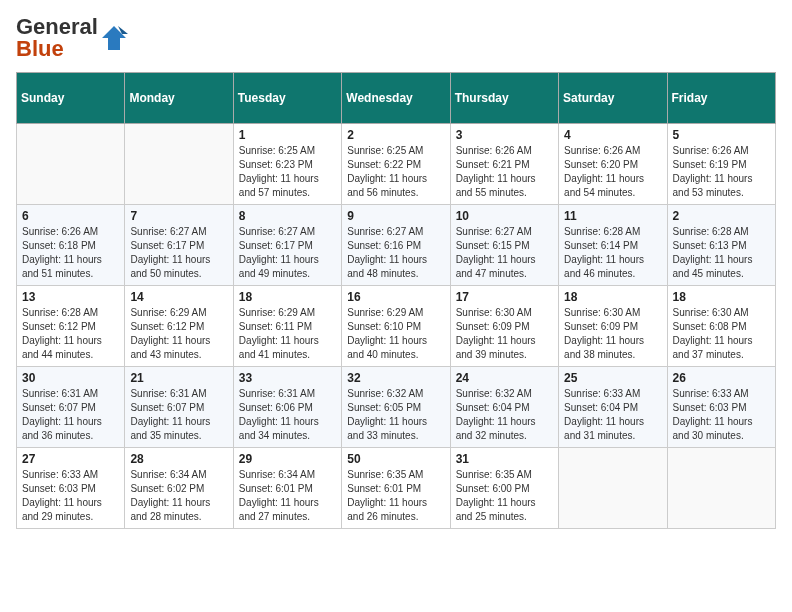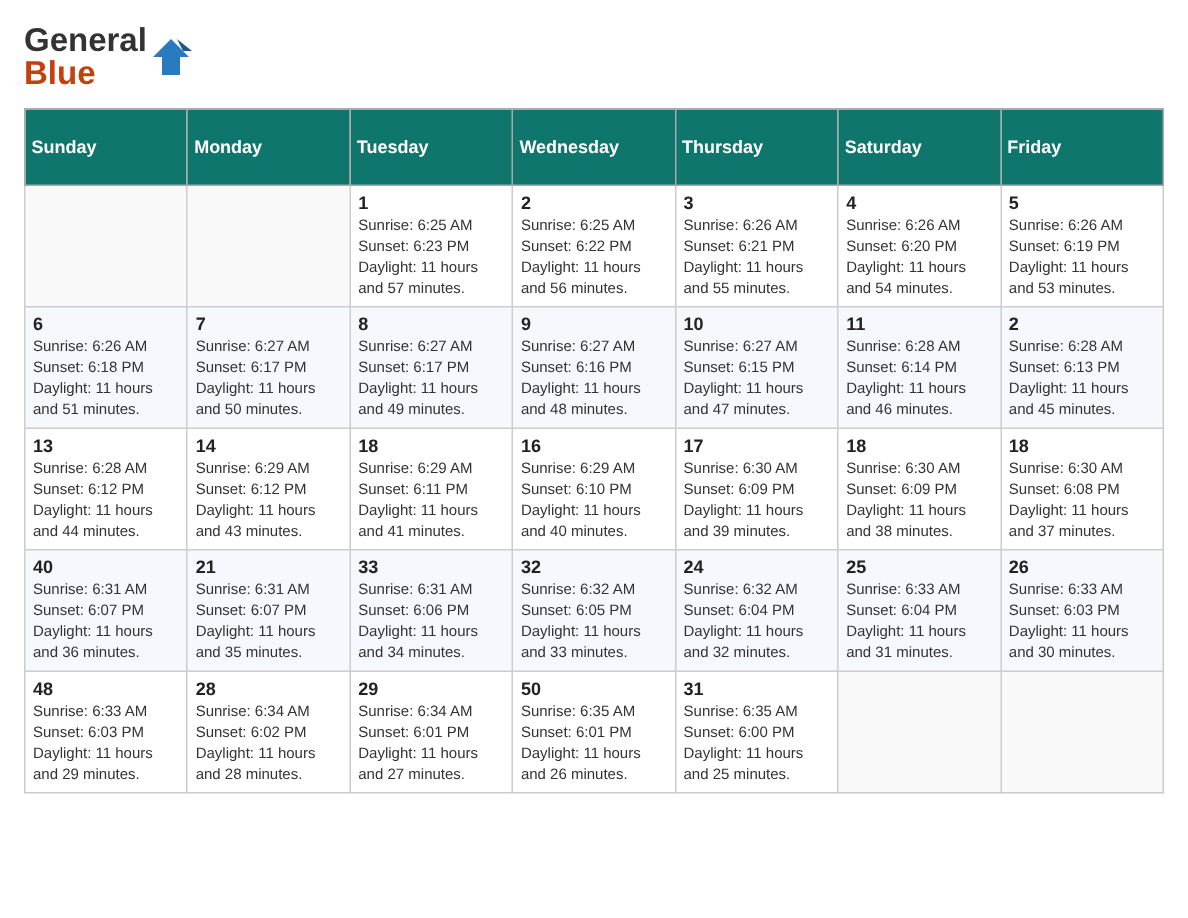--- a/index.html
+++ b/index.html
@@ -237,21 +237,21 @@
         </td>
         <td>
           <span class="day-num">18</span>
           <div class="cell-info" style="white-space: pre-line;">Sunrise: 6:30 AM
 Sunset: 6:08 PM
 Daylight: 11 hours and 37 minutes.</div>
         </td>
       </tr>
       <tr>
         <td>
-          <span class="day-num">40</span>
+          <span class="day-num">30</span>
           <div class="cell-info" style="white-space: pre-line;">Sunrise: 6:31 AM
 Sunset: 6:07 PM
 Daylight: 11 hours and 36 minutes.</div>
         </td>
         <td>
           <span class="day-num">21</span>
           <div class="cell-info" style="white-space: pre-line;">Sunrise: 6:31 AM
 Sunset: 6:07 PM
 Daylight: 11 hours and 35 minutes.</div>
         </td>
@@ -281,21 +281,21 @@
         </td>
         <td>
           <span class="day-num">26</span>
           <div class="cell-info" style="white-space: pre-line;">Sunrise: 6:33 AM
 Sunset: 6:03 PM
 Daylight: 11 hours and 30 minutes.</div>
         </td>
       </tr>
       <tr>
         <td>
-          <span class="day-num">48</span>
+          <span class="day-num">27</span>
           <div class="cell-info" style="white-space: pre-line;">Sunrise: 6:33 AM
 Sunset: 6:03 PM
 Daylight: 11 hours and 29 minutes.</div>
         </td>
         <td>
           <span class="day-num">28</span>
           <div class="cell-info" style="white-space: pre-line;">Sunrise: 6:34 AM
 Sunset: 6:02 PM
 Daylight: 11 hours and 28 minutes.</div>
         </td>

